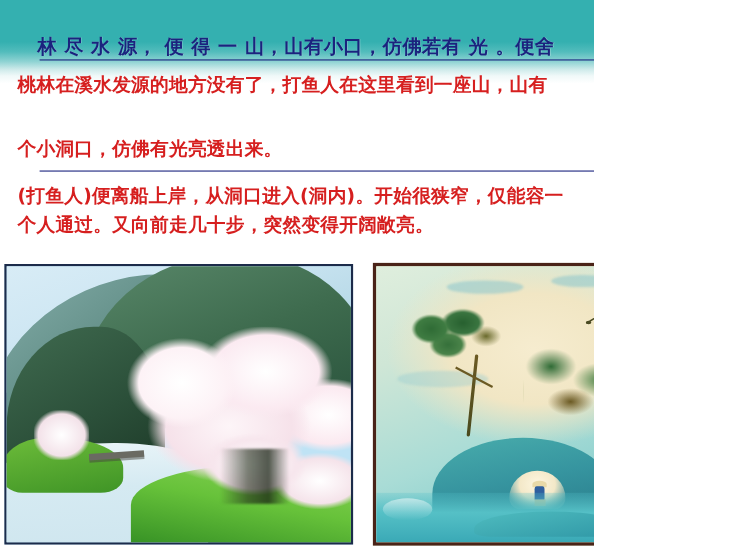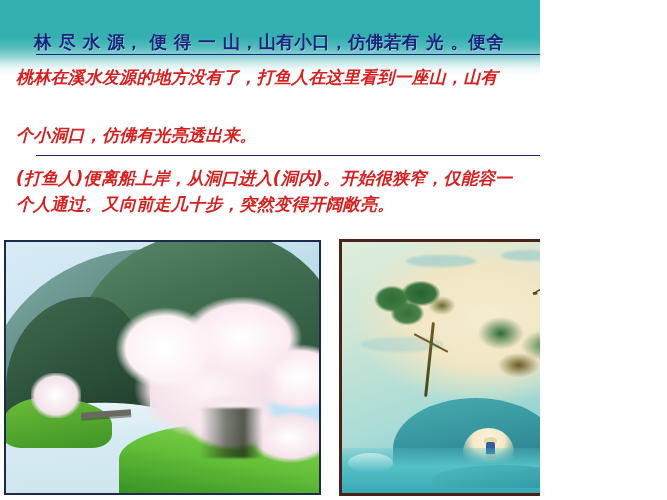--- a/index.html
+++ b/index.html
@@ -35,21 +35,20 @@
     color:#1a237e;
     font-size:17.5px;
     font-weight:700;
     letter-spacing:0.4px;
     text-shadow:0.5px 0.5px 0 rgba(255,255,255,0.35);
   }
   .vern{
     color:#d61f1f;
     font-size:17px;
     font-weight:700;
-    font-style:italic;
     letter-spacing:0.2px;
   }
   .rule{
     position:absolute;
     height:0;
     border-top:1.6px solid #1a237e;
   }
 
   #classic-1{left:34px;top:30px;}
   #rule-1{left:36px;top:54px;width:608px;}

